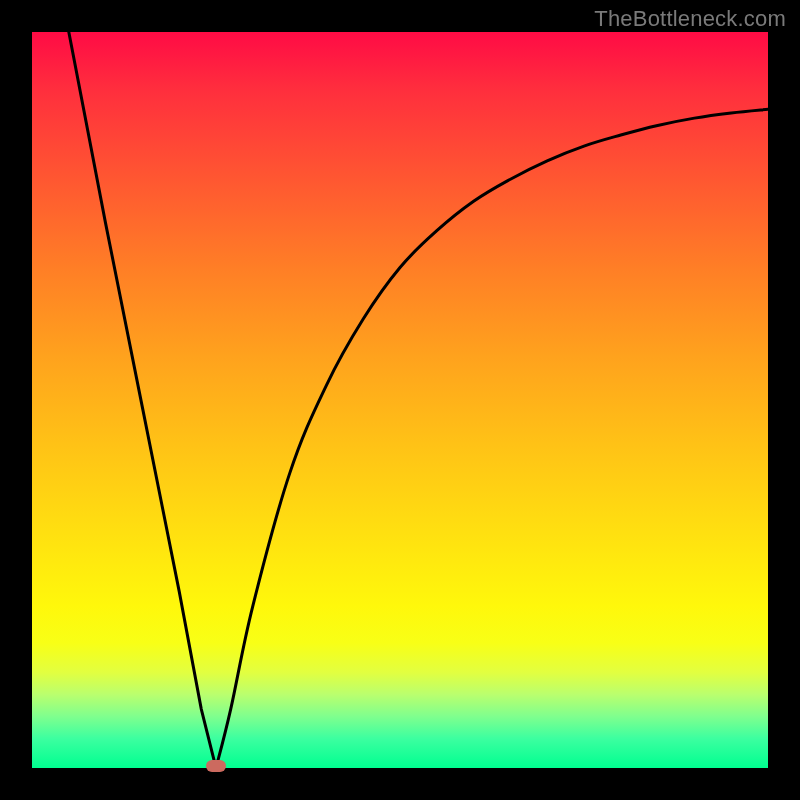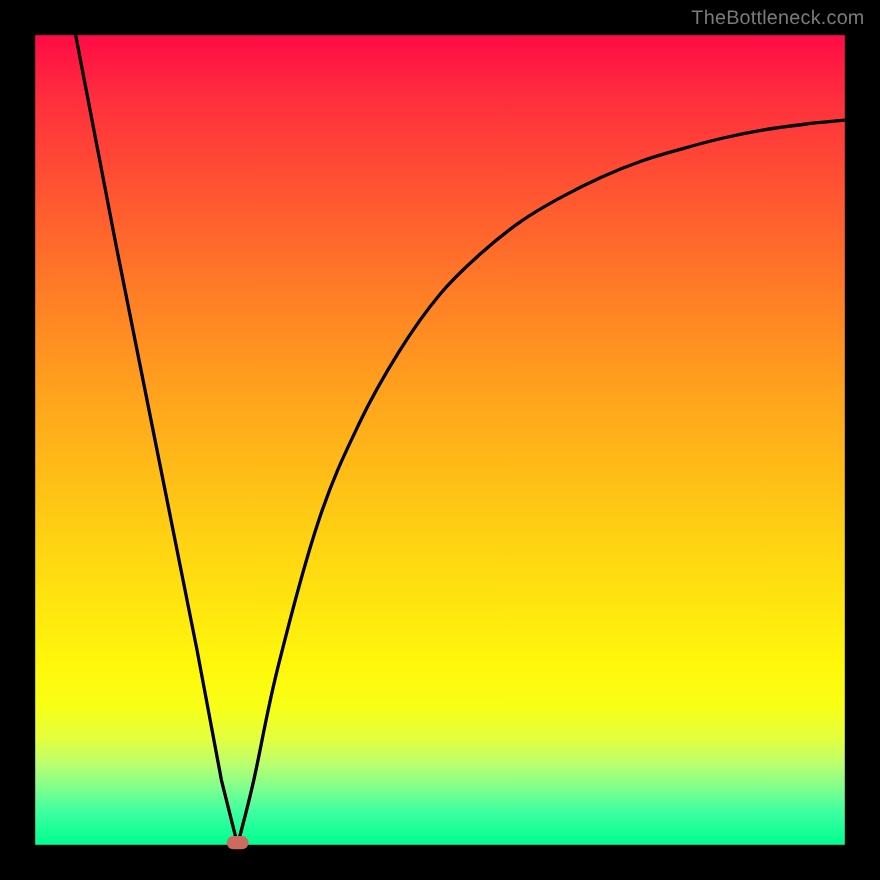--- a/index.html
+++ b/index.html
@@ -40,21 +40,21 @@
       #7fff8e 93%,
       #3cffa0 96%,
       #00ff90 100%
     );
   }
   .watermark {
     position: absolute;
     top: 6px;
     right: 14px;
     color: #7a7a7a;
-    font-size: 18px;
+    font-size: 22px;
     letter-spacing: 0.2px;
     font-weight: 400;
   }
   svg.curve {
     position: absolute;
     left: 0;
     top: 0;
     width: 736px;
     height: 736px;
   }

